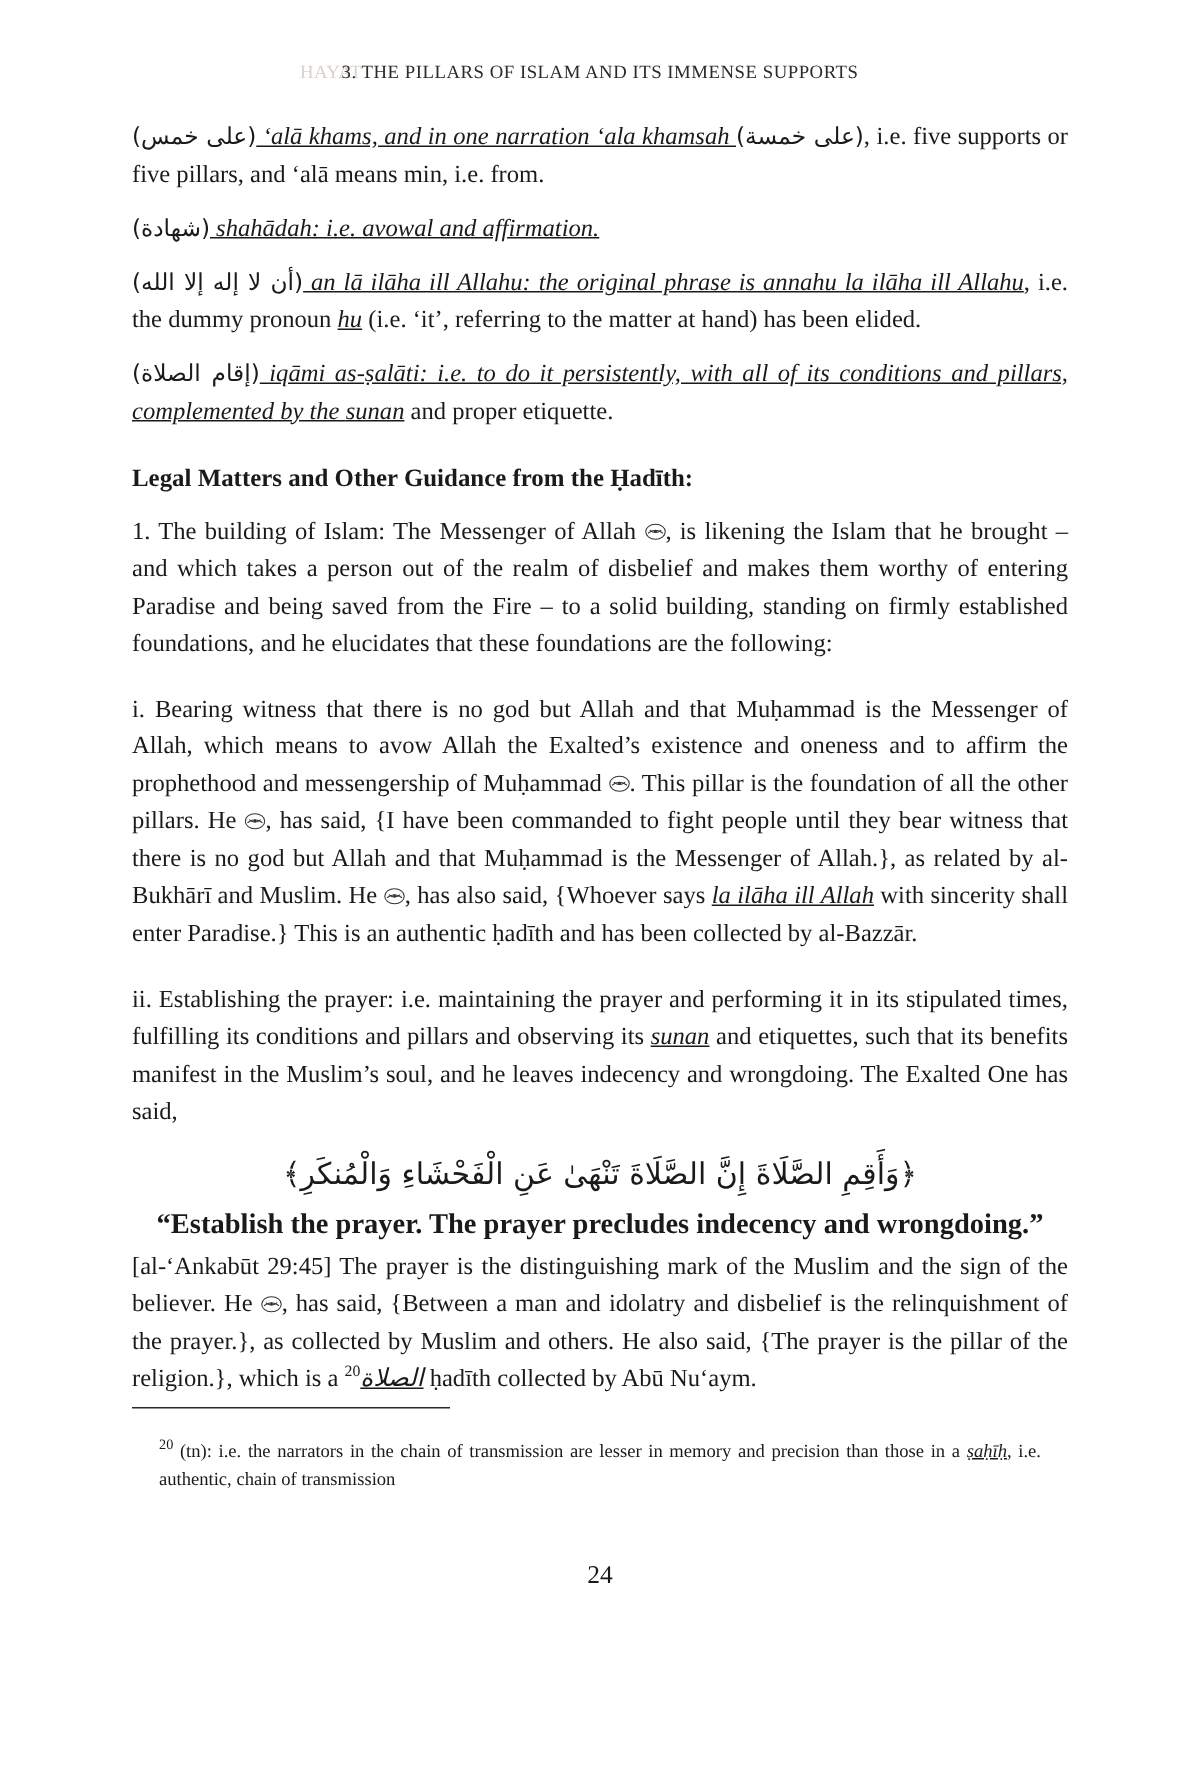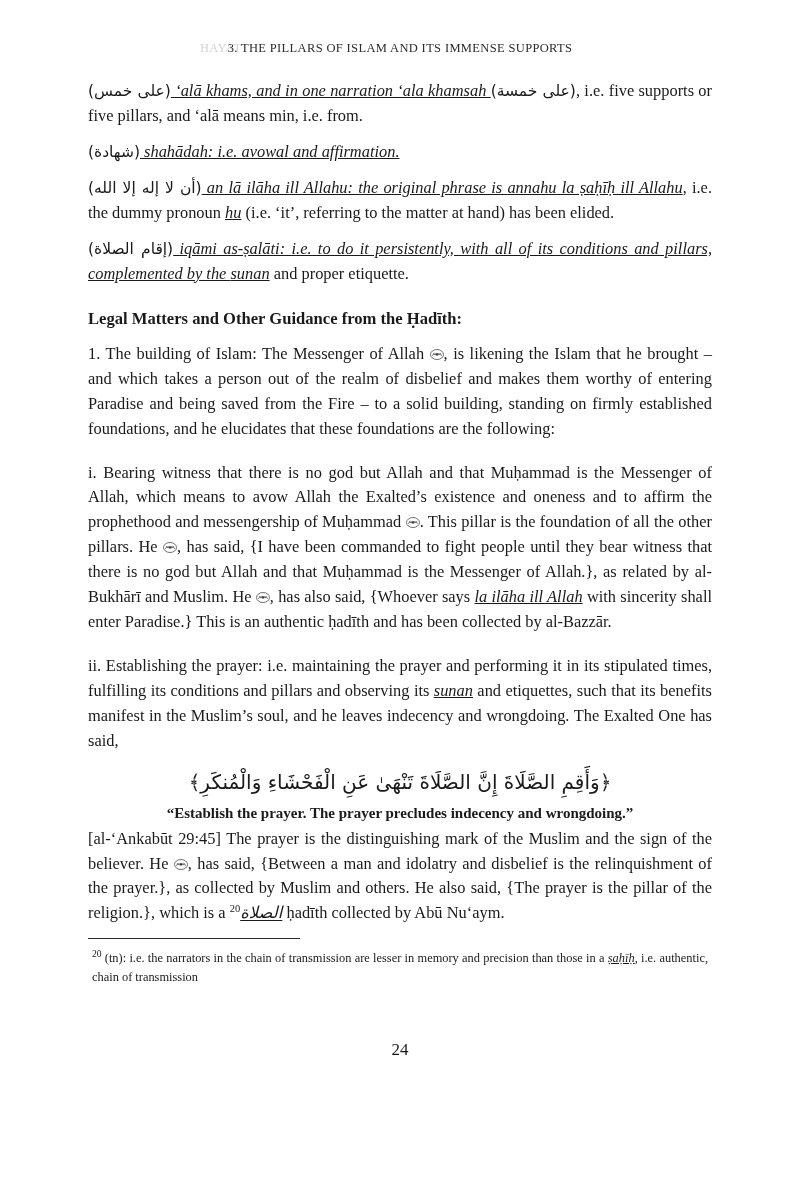--- a/index.html
+++ b/index.html
@@ -77,36 +77,36 @@
   .ayah {
     text-align: center;
     font-family: "DejaVu Sans", sans-serif;
     font-size: 20px;
     direction: rtl;
     margin: 6px 0 4px 0;
     line-height: 1.7;
   }
   .quote-bold {
     font-weight: bold;
-    font-size: 15px;
+    font-size: 19px;
     text-align: center;
     margin: 0 0 2px 0;
     line-height: 1.45;
   }
   .footnote-rule {
     width: 212px;
     height: 1px;
     background: #2a2a2a;
     margin: 0 0 8px 0;
   }
   .footnote {
     font-size: 12.4px;
     line-height: 1.5;
     text-align: justify;
-    margin: 4px;
+    margin: 18px;
   }
   .footnote sup {
     font-size: 9.5px;
     vertical-align: super;
   }
   .footnote-area {
     position: absolute;
     left: 88px;
     right: 88px;
     top: 938px;
@@ -147,21 +147,21 @@
 
   <p>
     <span class="ar">(على خمس)</span><span class="it"> ‘alā khams, and in one narration ‘ala khamsah </span><span class="ar">(على خمسة)</span><span>, i.e. five supports or five pillars, and ‘alā means min, i.e. from.</span>
   </p>
 
   <p>
     <span class="ar">(شهادة)</span><span class="it"> shahādah: i.e. avowal and affirmation.</span>
   </p>
 
   <p>
-    <span class="ar">(أن لا إله إلا الله)</span><span class="it"> an lā ilāha ill Allahu: the original phrase is </span><span class="it">annahu la ṣaḥīḥ ill Allahu</span><span>, i.e. the dummy pronoun </span><span class="it">hu</span><span> (i.e. ‘it’, referring to the matter at hand) has been elided.</span>
+    <span class="ar">(أن لا إله إلا الله)</span><span class="it"> an lā ilāha ill Allahu: the original phrase is </span><span class="it">annahu la ilāha ill Allahu</span><span>, i.e. the dummy pronoun </span><span class="it">hu</span><span> (i.e. ‘it’, referring to the matter at hand) has been elided.</span>
   </p>
 
   <p>
     <span class="ar">(إقام الصلاة)</span><span class="it"> iqāmi as-ṣalāti: i.e. to do it persistently, with all of its conditions and pillars, complemented by the </span><span class="it">sunan</span><span> and proper etiquette.</span>
   </p>
 
   <h2 class="section-head">Legal Matters and Other Guidance from the Ḥadīth:</h2>
 
   <p>
     <span class="bold">1. The building of Islam:</span><span> The Messenger of Allah </span><span class="pbuh"><svg width="14" height="13" viewBox="0 0 14 13">

